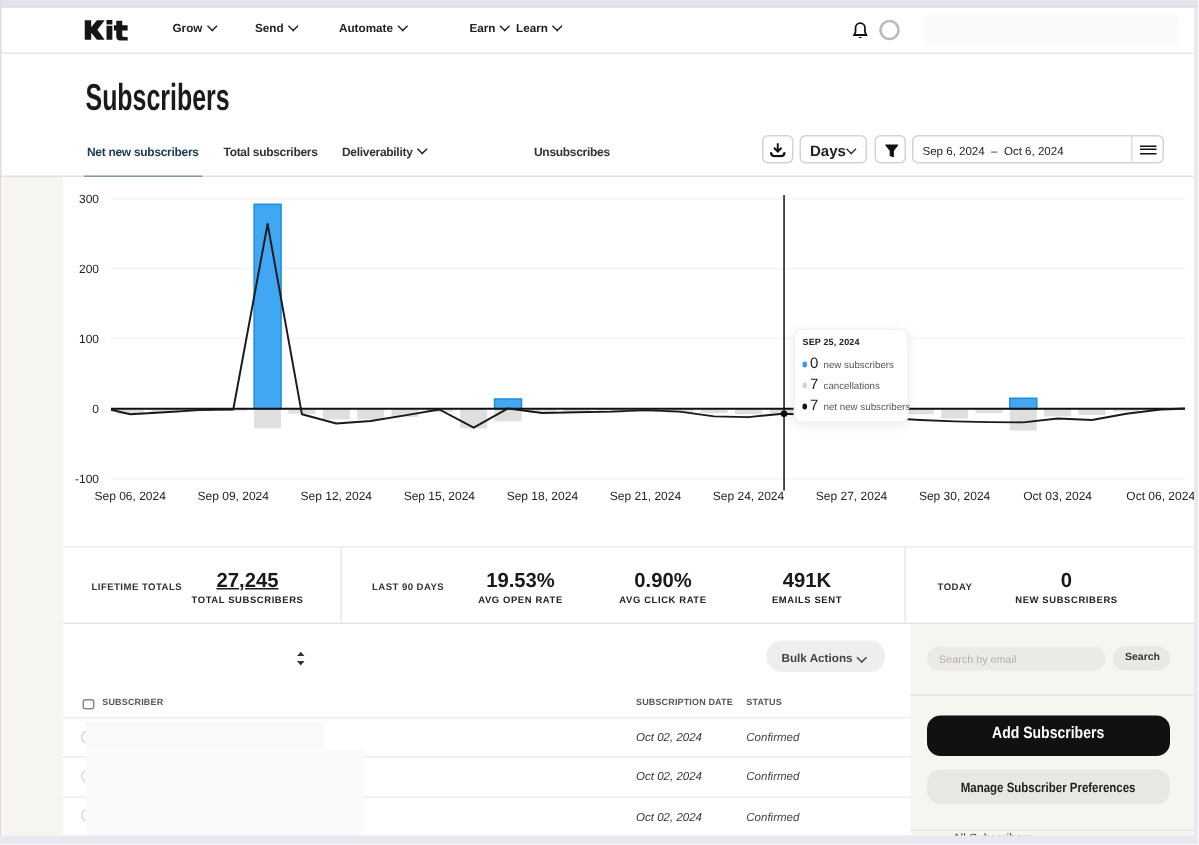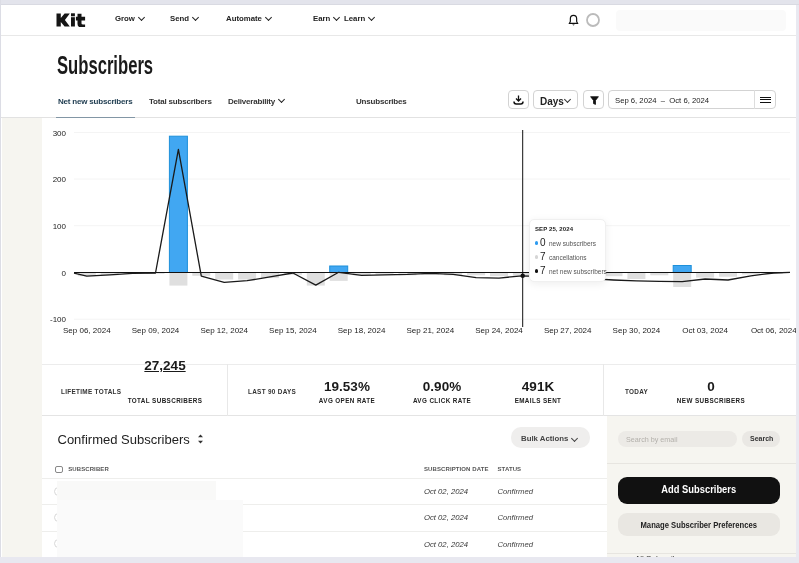--- a/index.html
+++ b/index.html
@@ -176,36 +176,35 @@
   <div class="abs" style="left:540px;top:251px;font-size:10px;color:#222;">7</div>
   <div class="abs" style="left:549px;top:254px;font-size:6.5px;color:#555;">cancellations</div>
   <div class="abs" style="left:534.5px;top:269px;width:3.6px;height:3.6px;border-radius:50%;background:#111;"></div>
   <div class="abs" style="left:540px;top:265px;font-size:10px;color:#222;">7</div>
   <div class="abs" style="left:549px;top:268px;font-size:6.5px;color:#555;">net new subscribers</div>
 
   <div class="abs" id="statsrow"></div>
   <div class="abs statsep" style="left:227px;"></div>
   <div class="abs statsep" style="left:603px;"></div>
   <div class="abs slabel" style="left:61px;top:388px;">LIFETIME TOTALS</div>
-  <div class="abs snum" style="left:125px;top:358px;width:80px;text-decoration:underline;">27,245</div>
+  <div class="abs snum" style="left:125px;top:379px;width:80px;text-decoration:underline;">27,245</div>
   <div class="abs ssub" style="left:125px;top:396.5px;width:80px;">TOTAL SUBSCRIBERS</div>
   <div class="abs slabel" style="left:248px;top:388px;">LAST 90 DAYS</div>
   <div class="abs snum" style="left:307px;top:379px;width:80px;">19.53%</div>
   <div class="abs ssub" style="left:307px;top:396.5px;width:80px;">AVG OPEN RATE</div>
   <div class="abs snum" style="left:402px;top:379px;width:80px;">0.90%</div>
   <div class="abs ssub" style="left:402px;top:396.5px;width:80px;">AVG CLICK RATE</div>
   <div class="abs snum" style="left:498px;top:379px;width:80px;">491K</div>
   <div class="abs ssub" style="left:498px;top:396.5px;width:80px;">EMAILS SENT</div>
   <div class="abs slabel" style="left:625px;top:388px;">TODAY</div>
   <div class="abs snum" style="left:671px;top:379px;width:80px;">0</div>
   <div class="abs ssub" style="left:671px;top:396.5px;width:80px;">NEW SUBSCRIBERS</div>
 
   <div class="abs" id="tablesec"></div>
   <div class="abs" id="sidebar"></div>
-  <div class="abs" style="left:57.5px;top:432px;font-size:13px;font-weight:400;color:#222;">Confirmed Subscribers</div>
   <svg class="abs" style="left:197px;top:434px;" width="7" height="10" viewBox="0 0 8 12">
     <path d="M4 0.5 L7 4 L1 4 Z" fill="#333"></path>
       <path d="M4 11.5 L1 8 L7 8 Z" fill="#333"></path>
   </svg>
   <div class="abs" style="left:511px;top:427px;width:79px;height:21px;background:#efeeed;border-radius:10px;"></div>
   <div class="abs" style="left:521px;top:433.5px;font-size:7.8px;font-weight:bold;color:#444;">Bulk Actions</div>
   <div class="chevd" style="left:571.5px;top:435.5px;border-color:#444;"></div>
 
   <div class="abs" style="left:55px;top:465.5px;width:7.5px;height:7.5px;border:1.1px solid #888;border-radius:2px;box-sizing:border-box;"></div>
   <div class="abs hcell" style="left:68.2px;top:466px;">SUBSCRIBER</div>

